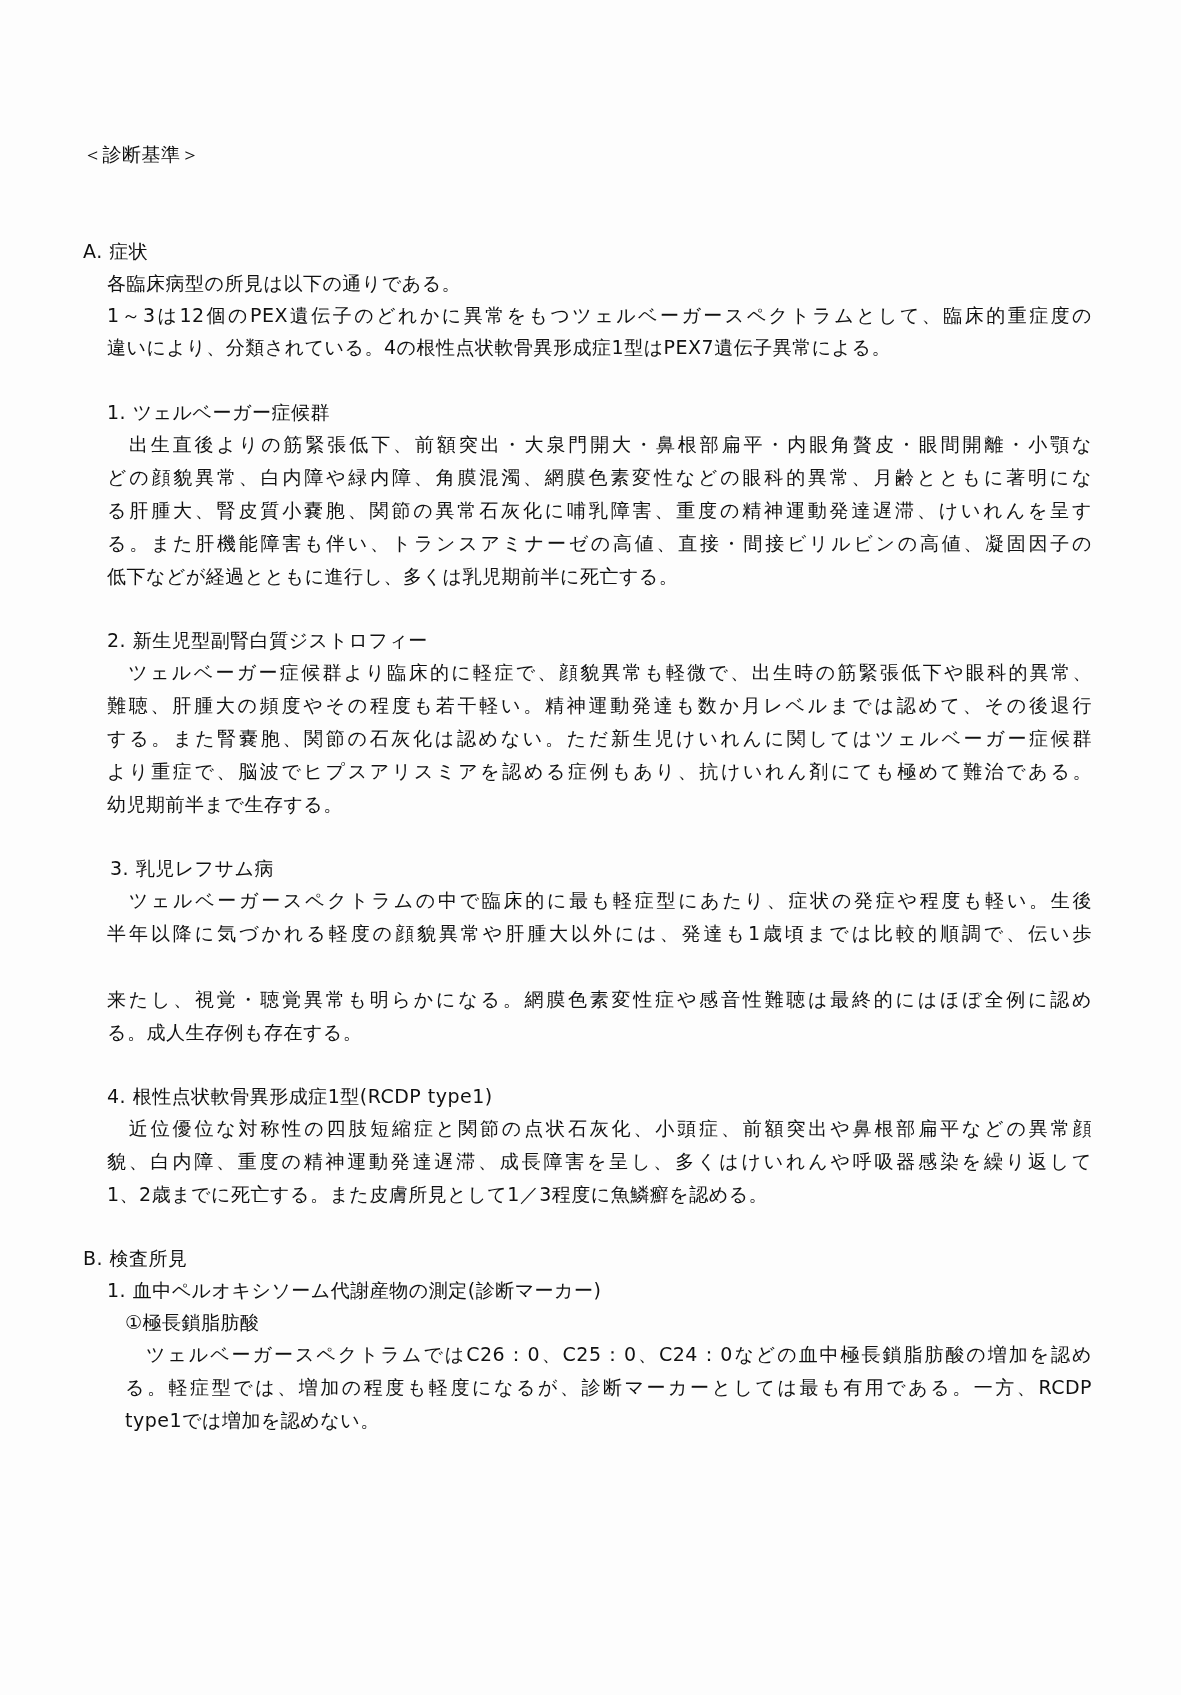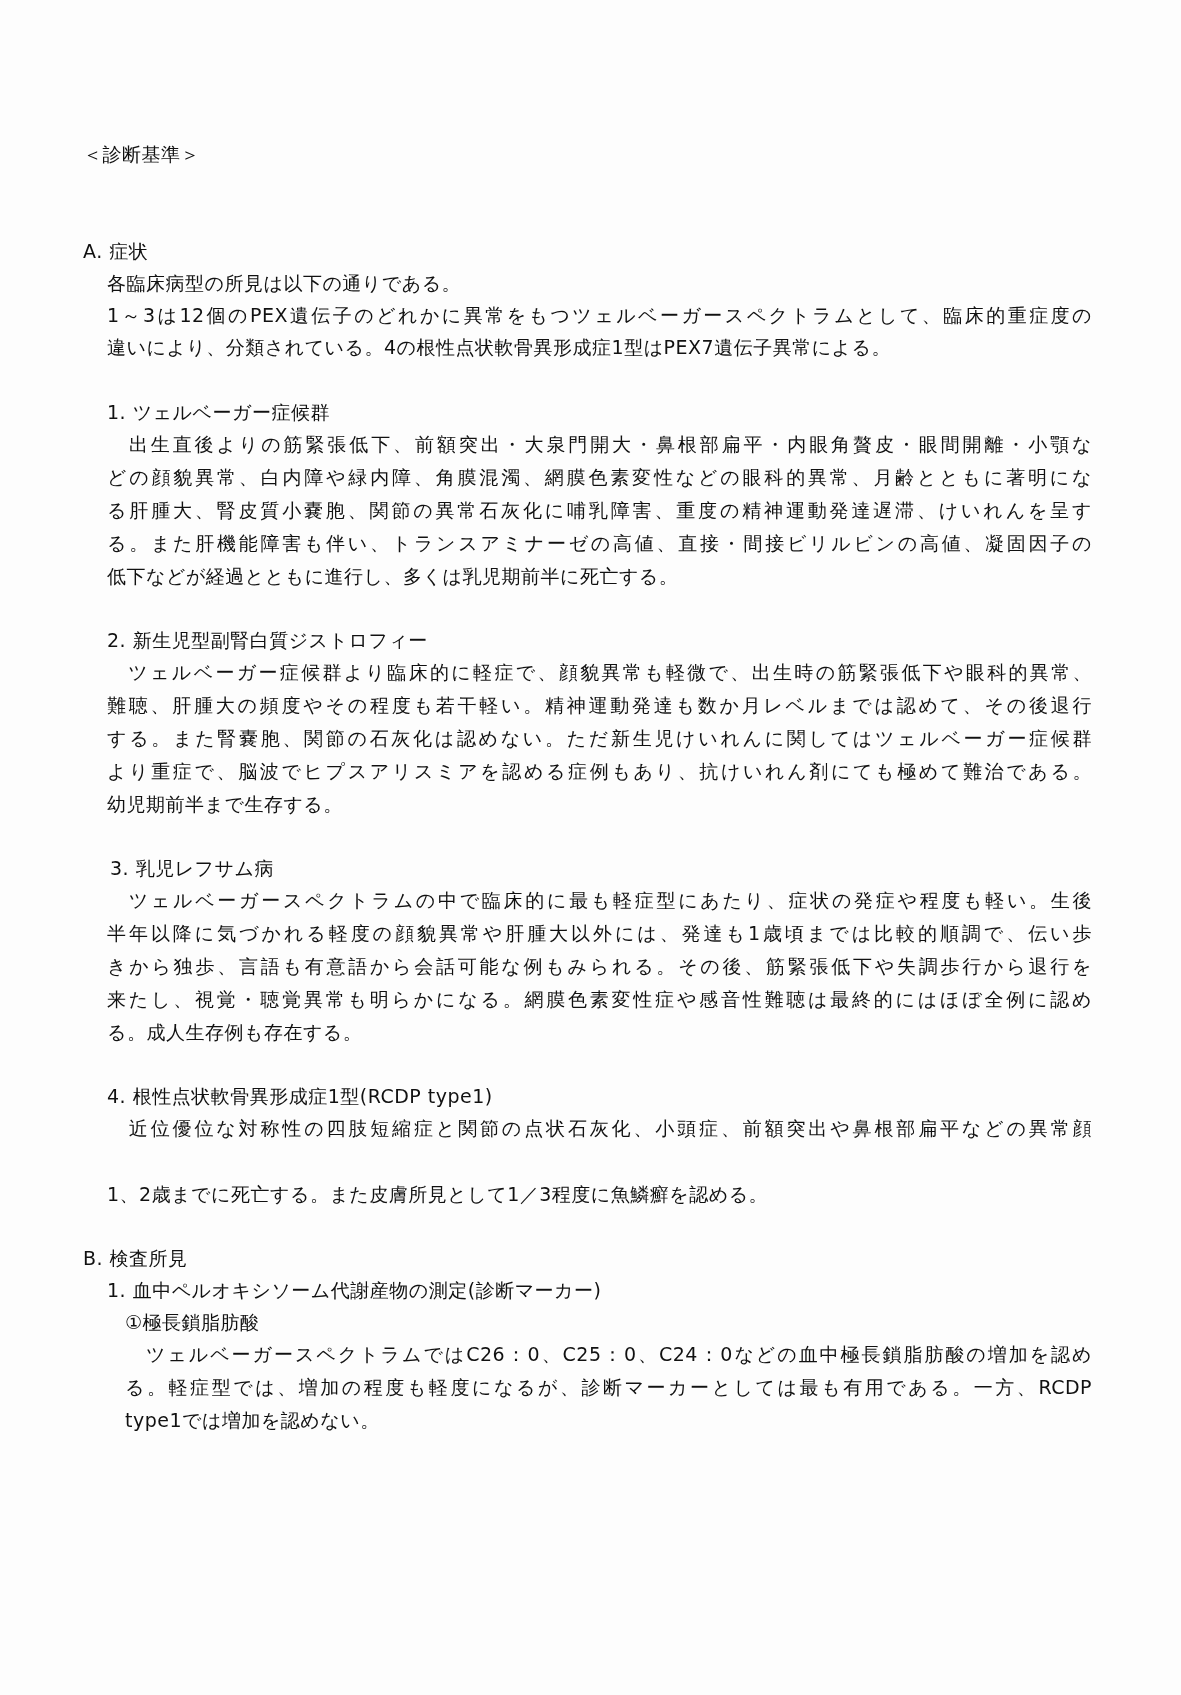--- a/index.html
+++ b/index.html
@@ -44,26 +44,26 @@
   <div class="line" style="left:107px; top:627px;">2. 新生児型副腎白質ジストロフィー</div>
   <div class="line justify-line" style="left:107px; top:659px; width:985px;">　ツェルベーガー症候群より臨床的に軽症で、顔貌異常も軽微で、出生時の筋緊張低下や眼科的異常、</div>
   <div class="line justify-line" style="left:107px; top:692px; width:985px;">難聴、肝腫大の頻度やその程度も若干軽い。精神運動発達も数か月レベルまでは認めて、その後退行</div>
   <div class="line justify-line" style="left:107px; top:725px; width:985px;">する。また腎嚢胞、関節の石灰化は認めない。ただ新生児けいれんに関してはツェルベーガー症候群</div>
   <div class="line justify-line" style="left:107px; top:758px; width:985px;">より重症で、脳波でヒプスアリスミアを認める症例もあり、抗けいれん剤にても極めて難治である。</div>
   <div class="line" style="left:107px; top:791px;">幼児期前半まで生存する。</div>
 
   <div class="line" style="left:110px; top:855px;">3. 乳児レフサム病</div>
   <div class="line justify-line" style="left:107px; top:887px; width:985px;">　ツェルベーガースペクトラムの中で臨床的に最も軽症型にあたり、症状の発症や程度も軽い。生後</div>
   <div class="line justify-line" style="left:107px; top:920px; width:985px;">半年以降に気づかれる軽度の顔貌異常や肝腫大以外には、発達も1歳頃までは比較的順調で、伝い歩</div>
-  <div class="line justify-line" style="left:107px; top:953px; width:985px;">きから独歩、言語も有意語から会話可能な例もみられる。その後、筋緊張低下や失調歩行から退行を</div>
   <div class="line justify-line" style="left:107px; top:986px; width:985px;">来たし、視覚・聴覚異常も明らかになる。網膜色素変性症や感音性難聴は最終的にはほぼ全例に認め</div>
   <div class="line" style="left:107px; top:1019px;">る。成人生存例も存在する。</div>
 
   <div class="line" style="left:107px; top:1083px;">4. 根性点状軟骨異形成症1型(RCDP type1)</div>
   <div class="line justify-line" style="left:107px; top:1115px; width:985px;">　近位優位な対称性の四肢短縮症と関節の点状石灰化、小頭症、前額突出や鼻根部扁平などの異常顔</div>
+  <div class="line justify-line" style="left:107px; top:1148px; width:985px;">貌、白内障、重度の精神運動発達遅滞、成長障害を呈し、多くはけいれんや呼吸器感染を繰り返して</div>
   <div class="line" style="left:107px; top:1181px;">1、2歳までに死亡する。また皮膚所見として1／3程度に魚鱗癬を認める。</div>
 
   <div class="line" style="left:83px; top:1245px;">B. 検査所見</div>
   <div class="line" style="left:107px; top:1277px;">1. 血中ペルオキシソーム代謝産物の測定(診断マーカー)</div>
   <div class="line" style="left:125px; top:1309px;">①極長鎖脂肪酸</div>
   <div class="line justify-line" style="left:125px; top:1341px; width:967px;">　ツェルベーガースペクトラムではC26：0、C25：0、C24：0などの血中極長鎖脂肪酸の増加を認め</div>
   <div class="line justify-line" style="left:125px; top:1374px; width:967px;">る。軽症型では、増加の程度も軽度になるが、診断マーカーとしては最も有用である。一方、RCDP</div>
   <div class="line" style="left:125px; top:1407px;">type1では増加を認めない。</div>
 
 </div>

